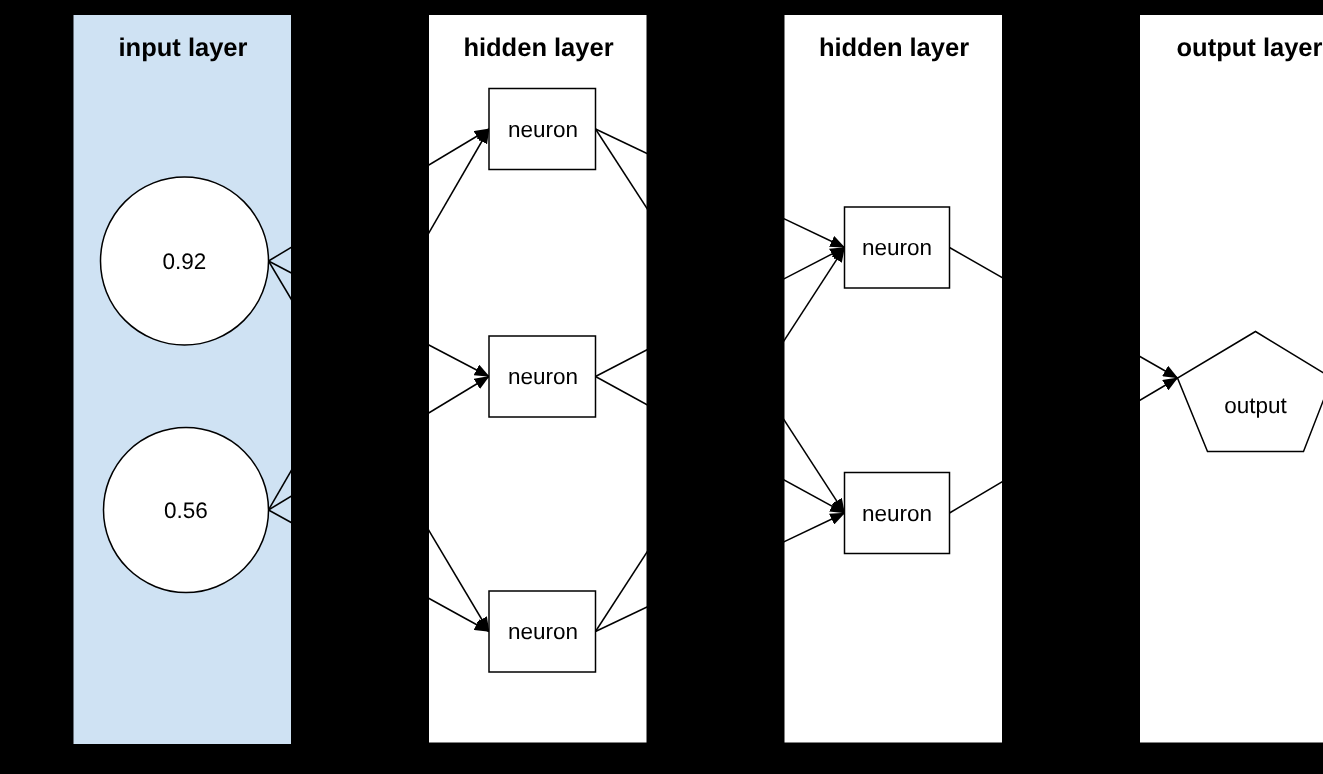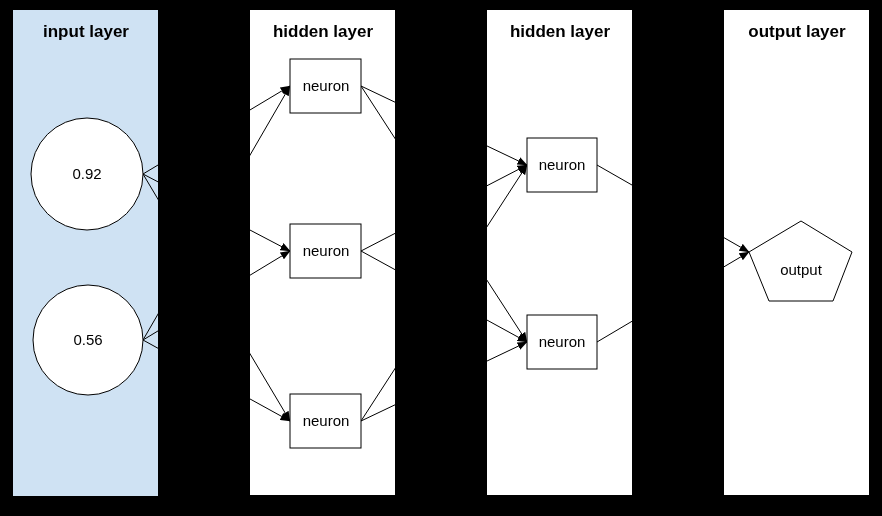--- a/index.html
+++ b/index.html
@@ -1,16 +1,16 @@
 <!DOCTYPE html>
 <html><head>
 <meta charset="utf-8">
 <style>
   html, body { margin: 0; padding: 0; background: #000; }
-  .stage { width: 750px; height: 516px; position: relative; }
+  .stage { width: 750px; height: 516px; position: relative; margin-left: 36px; }
   svg { display: block; }
   .layer-title {
     font-family: "Liberation Sans", sans-serif;
     font-size: 17px;
     font-weight: bold;
     fill: #000000;
     text-anchor: middle;
   }
   .node-label {
     font-family: "Liberation Sans", sans-serif;

